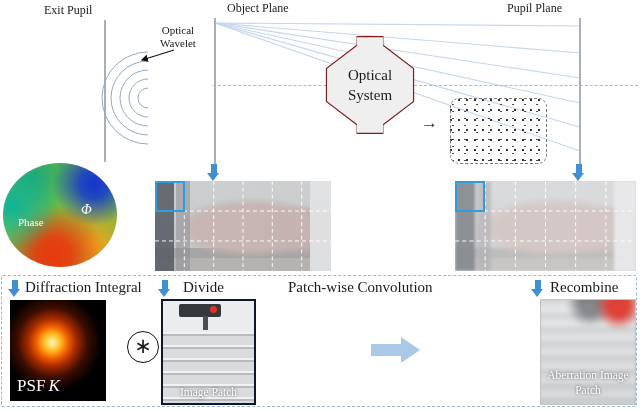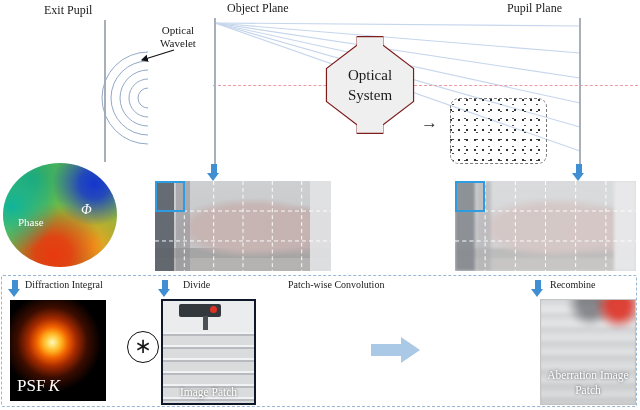--- a/index.html
+++ b/index.html
@@ -60,21 +60,21 @@
       radial-gradient(ellipse 40% 40% at 84% 55%, rgba(188,172,172,.9) 0 50%, transparent 72%),
       linear-gradient(180deg, transparent 0 74%, #a6a5a5 74% 86%, #b4b3b1 86%),
       linear-gradient(180deg, #cdcfd1, #c2c3c5);}
   .blurred{filter:blur(1.7px);}
   .wash{position:absolute;inset:0;background:rgba(255,255,255,.26);}
   svg.grid{position:absolute;inset:0;width:100%;height:100%;}
   .cell-hl{position:absolute;left:0;top:0;width:30px;height:31px;border:2px solid #2f9be0;box-sizing:border-box;}
 
   
   .bbox{position:absolute;left:1px;top:275px;width:636px;height:132px;border:1.4px dashed #98b7d2;border-radius:2px;box-sizing:border-box;}
-  .blbl{font-size:10px;}
+  .blbl{font-size:15px;}
 
   .psfbox{position:absolute;left:10px;top:300px;width:96px;height:101px;background:
     radial-gradient(circle at 44% 42%, #fff6c8 0%, #ffe06a 5%, #ffae1e 12%, #f06000 20%, #a62b00 30%, #3c0d00 44%, #000 62%) #000;}
   .psf-lbl{position:absolute;left:7px;bottom:5px;color:#fff;font-size:17px;}
   .psf-lbl i{margin-left:3px;}
 
   .conv{position:absolute;left:127px;top:331px;width:30px;height:30px;border:1.6px solid #111;border-radius:50%;
     display:flex;align-items:center;justify-content:center;}
   .conv span{font-size:21px;line-height:1;transform:translateY(-1px);}
 

